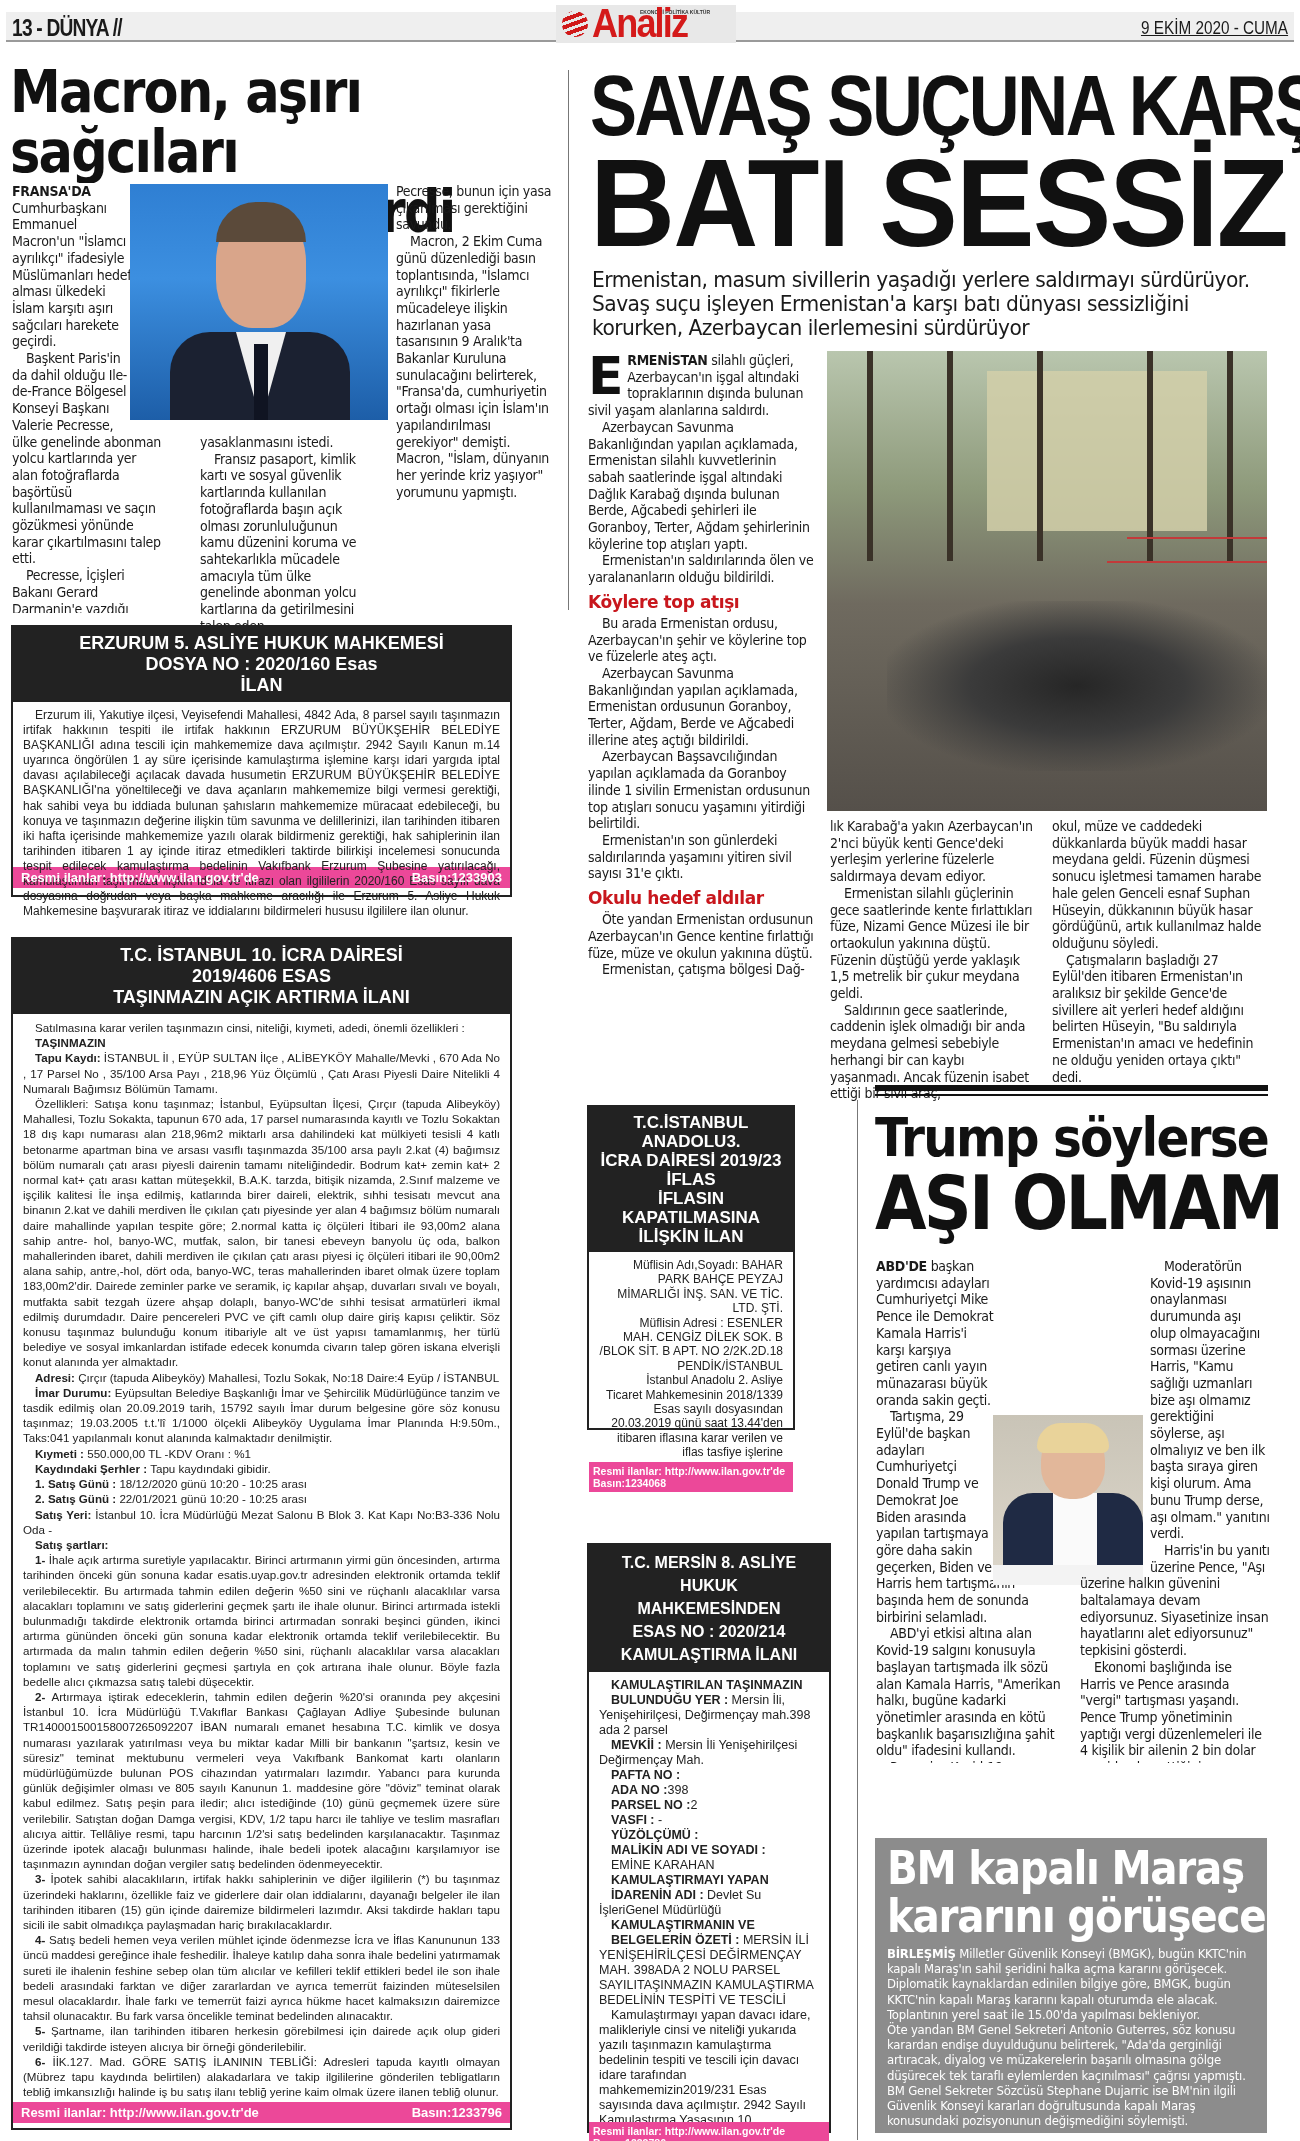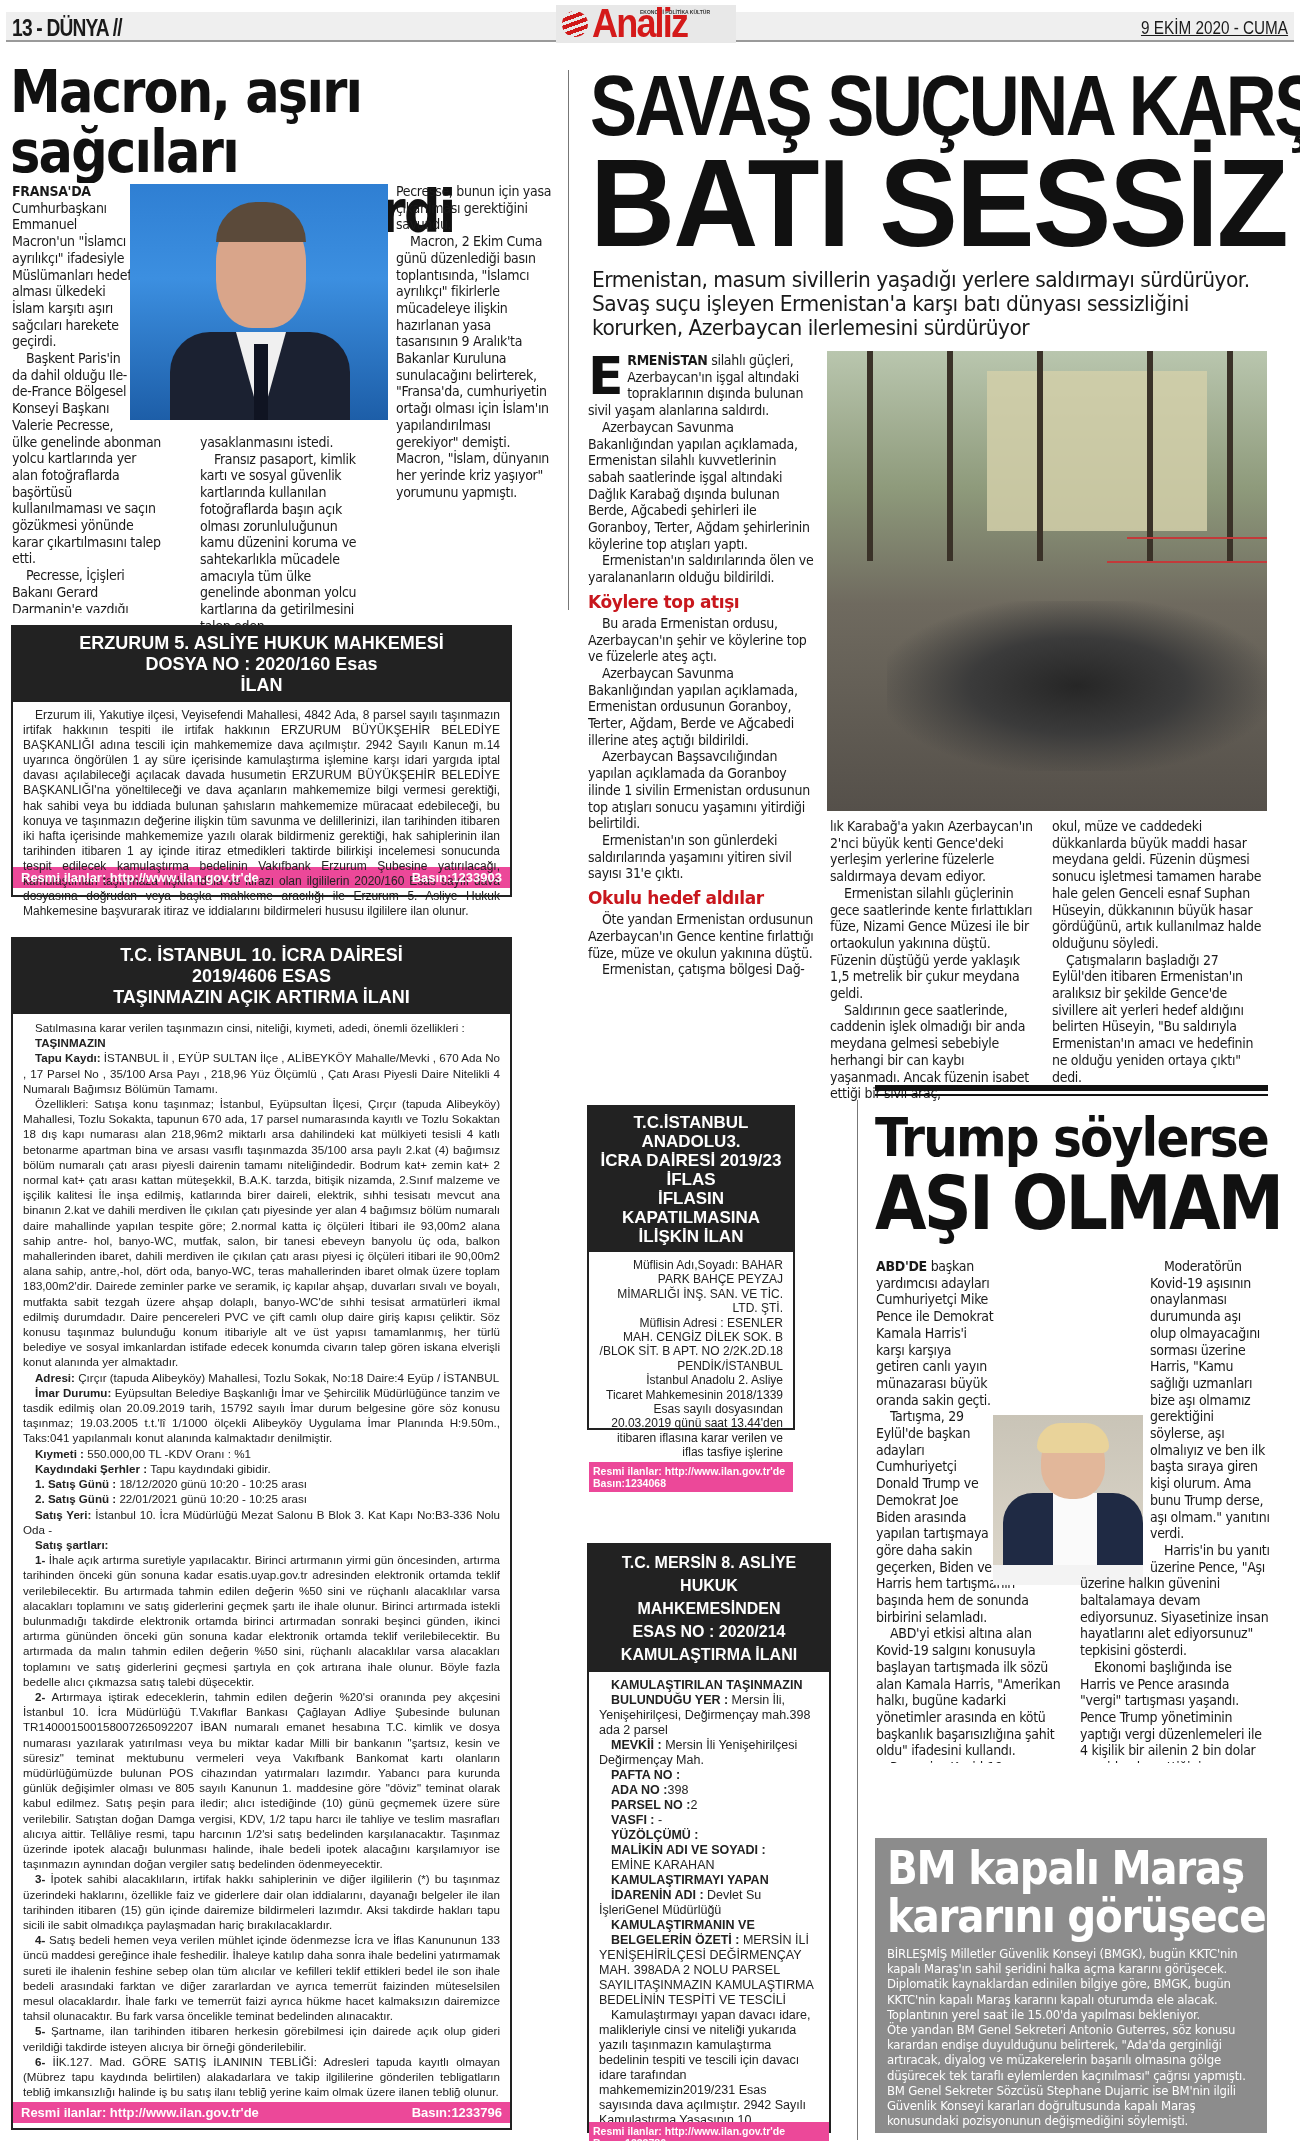--- a/index.html
+++ b/index.html
@@ -262,17 +262,17 @@
   <p>Moderatörün Kovid-19 aşısının onaylanması durumunda aşı olup olmayacağını sorması üzerine Harris, "Kamu sağlığı uzmanları bize aşı olmamız gerektiğini söylerse, aşı olmalıyız ve ben ilk başta sıraya giren kişi olurum. Ama bunu Trump derse, aşı olmam." yanıtını verdi.</p>
   <p>Harris'in bu yanıtı üzerine Pence, "Aşı üzerine halkın güvenini baltalamaya devam ediyorsunuz. Siyasetinize insan hayatlarını alet ediyorsunuz" tepkisini gösterdi.</p>
   <p>Ekonomi başlığında ise Harris ve Pence arasında "vergi" tartışması yaşandı. Pence Trump yönetiminin yaptığı vergi düzenlemeleri ile 4 kişilik bir ailenin 2 bin dolar vergiden kar ettiğini söyleyerek, "Biden, vergilerinizi yükseltecek" dedi.</p>
 
 </div>
 
 <div class="abs bmbox" style="left:875px;top:1838px;width:392px;height:295px;padding:6px 12px">
   <div class="bmh">BM kapalı Maraş</div>
   <div class="bmh">kararını görüşecek</div>
   <div class="bmtxt" style="margin-top:6px">
-    <span style="font-weight:normal">BİRLEŞMİŞ</span><span> Milletler Güvenlik Konseyi (BMGK), bugün KKTC'nin kapalı Maraş'ın sahil şeridini halka açma kararını görüşecek. Diplomatik kaynaklardan edinilen bilgiye göre, BMGK, bugün KKTC'nin kapalı Maraş kararını kapalı oturumda ele alacak. Toplantının yerel saat ile 15.00'da yapılması bekleniyor.</span>
+    <span style="font-weight:bold">BİRLEŞMİŞ</span><span> Milletler Güvenlik Konseyi (BMGK), bugün KKTC'nin kapalı Maraş'ın sahil şeridini halka açma kararını görüşecek. Diplomatik kaynaklardan edinilen bilgiye göre, BMGK, bugün KKTC'nin kapalı Maraş kararını kapalı oturumda ele alacak. Toplantının yerel saat ile 15.00'da yapılması bekleniyor.</span>
     <div>Öte yandan BM Genel Sekreteri Antonio Guterres, söz konusu karardan endişe duyulduğunu belirterek, "Ada'da gerginliği artıracak, diyalog ve müzakerelerin başarılı olmasına gölge düşürecek tek taraflı eylemlerden kaçınılması" çağrısı yapmıştı.</div>
     <div>BM Genel Sekreter Sözcüsü Stephane Dujarric ise BM'nin ilgili Güvenlik Konseyi kararları doğrultusunda kapalı Maraş konusundaki pozisyonunun değişmediğini söylemişti.</div>
   </div>
 </div>
 
 </body></html>

